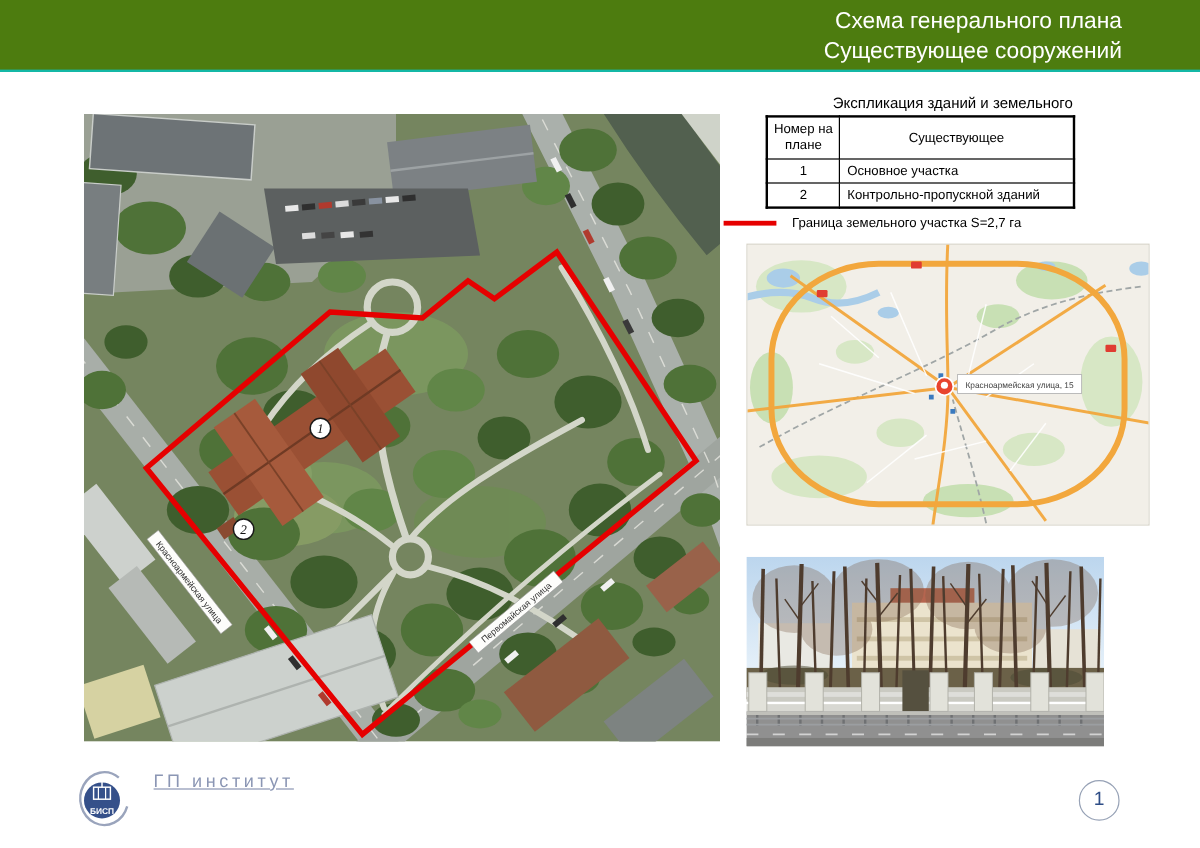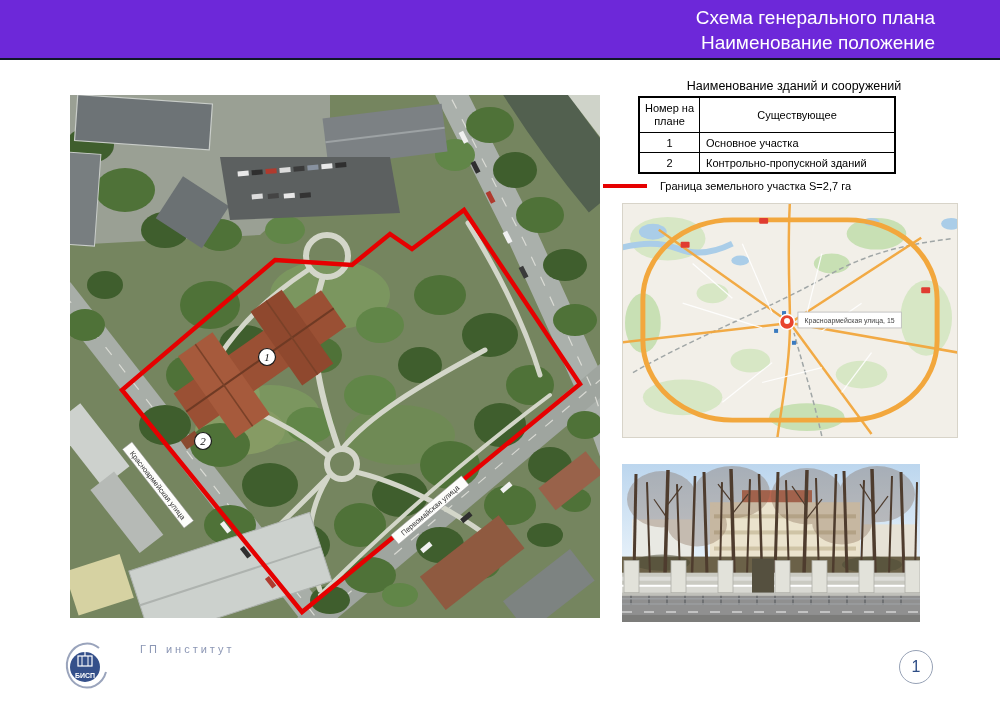--- a/index.html
+++ b/index.html
@@ -1,21 +1,21 @@
 <!DOCTYPE html>
 <html><head>
 <meta charset="utf-8">
 <style>
   html,body{margin:0;padding:0;background:#fff;}
   .page{position:relative;width:1000px;height:707px;background:#ffffff;overflow:hidden;
         font-family:"Liberation Sans",sans-serif;}
 
   
-  .titlebar{position:absolute;left:0;top:0;width:1000px;height:60px;background:#6d28d9;
-            border-bottom:2px solid #0f172a;box-sizing:border-box;}
+  .titlebar{position:absolute;left:0;top:0;width:1000px;height:60px;background:#4d7c0f;
+            border-bottom:2px solid #14b8a6;box-sizing:border-box;}
   .titlebar .title{position:absolute;top:5px;right:65px;text-align:right;color:#fff;
                    font-size:19px;line-height:25px;font-weight:400;}
 
   
   .aerial{position:absolute;left:70px;top:95px;width:530px;height:523px;}
   .aerial svg,.map svg,.photo svg,.logo-badge svg{display:block;}
 
   
   .rc-title{position:absolute;left:633px;top:79px;width:322px;text-align:center;
             font-size:12.5px;color:#000;}
@@ -31,36 +31,36 @@
           font-size:11px;color:#000;}
   .legend-line{width:44px;height:4px;background:#e60000;margin-right:13px;}
 
   .map{position:absolute;left:622px;top:203px;width:336px;height:235px;
        border:1px solid #d8d4c9;box-sizing:border-box;}
   .photo{position:absolute;left:622px;top:464px;width:298px;height:158px;}
 
   
   .logo{position:absolute;left:63px;top:640px;display:flex;align-items:flex-start;}
   .logo-textwrap{margin-left:5px;}
-  .logo-top{font-size:11px;letter-spacing:3px;color:#8b96b4;margin:3px 0 0 24px;}
+  .logo-top{font-size:15px;letter-spacing:3px;color:#8b96b4;margin:3px 0 0 12px;text-decoration:underline;}
   .logo-name{font-size:30px;font-weight:bold;line-height:31px;letter-spacing:1px;
              color:#eef2fa;-webkit-text-stroke:1.6px #2b4a8c;text-shadow:0 0 1px #2b4a8c;}
   .page-badge{position:absolute;left:899px;top:650px;width:34px;height:34px;
               border:1.5px solid #97a2b6;border-radius:50%;display:flex;align-items:center;
               justify-content:center;font-size:16px;color:#2e4d86;box-sizing:border-box;}
 </style>
 </head>
 <body>
 
 <div class="page">
 
   <div class="titlebar">
     <div class="title">
       <div>Схема генерального плана</div>
-      <div>Наименование положение</div>
+      <div>Существующее сооружений</div>
     </div>
   </div>
 
   <div class="aerial">
     <svg width="530" height="523" viewBox="0 0 530 523">
 
       <rect width="530" height="523" fill="#75855f"></rect>
       <polygon points="0,0 260,0 260,75 190,140 0,150" fill="#9aa094"></polygon>
 
       <g opacity="0.85">
@@ -219,21 +219,21 @@
         <circle cx="197" cy="262" r="8.5" fill="#fff" stroke="#1a1a1a" stroke-width="1.2"></circle>
         <text x="197" y="266" text-anchor="middle" font-size="11" font-style="italic" font-family="Liberation Serif, serif" fill="#111">1</text>
       </g>
       <g>
         <circle cx="133" cy="346" r="8.5" fill="#fff" stroke="#1a1a1a" stroke-width="1.2"></circle>
         <text x="133" y="350" text-anchor="middle" font-size="11" font-style="italic" font-family="Liberation Serif, serif" fill="#111">2</text>
       </g>
     </svg>
   </div>
 
-  <div class="rc-title">Наименование зданий и сооружений</div>
+  <div class="rc-title">Экспликация зданий и земельного</div>
   <table class="expl">
     <tbody>
         <tr>
       <th class="c1">Номер на плане</th>
       <th>Существующее</th>
     </tr>
     <tr>
       <td class="c1">1</td>
       <td class="c2">Основное участка</td>
     </tr>

